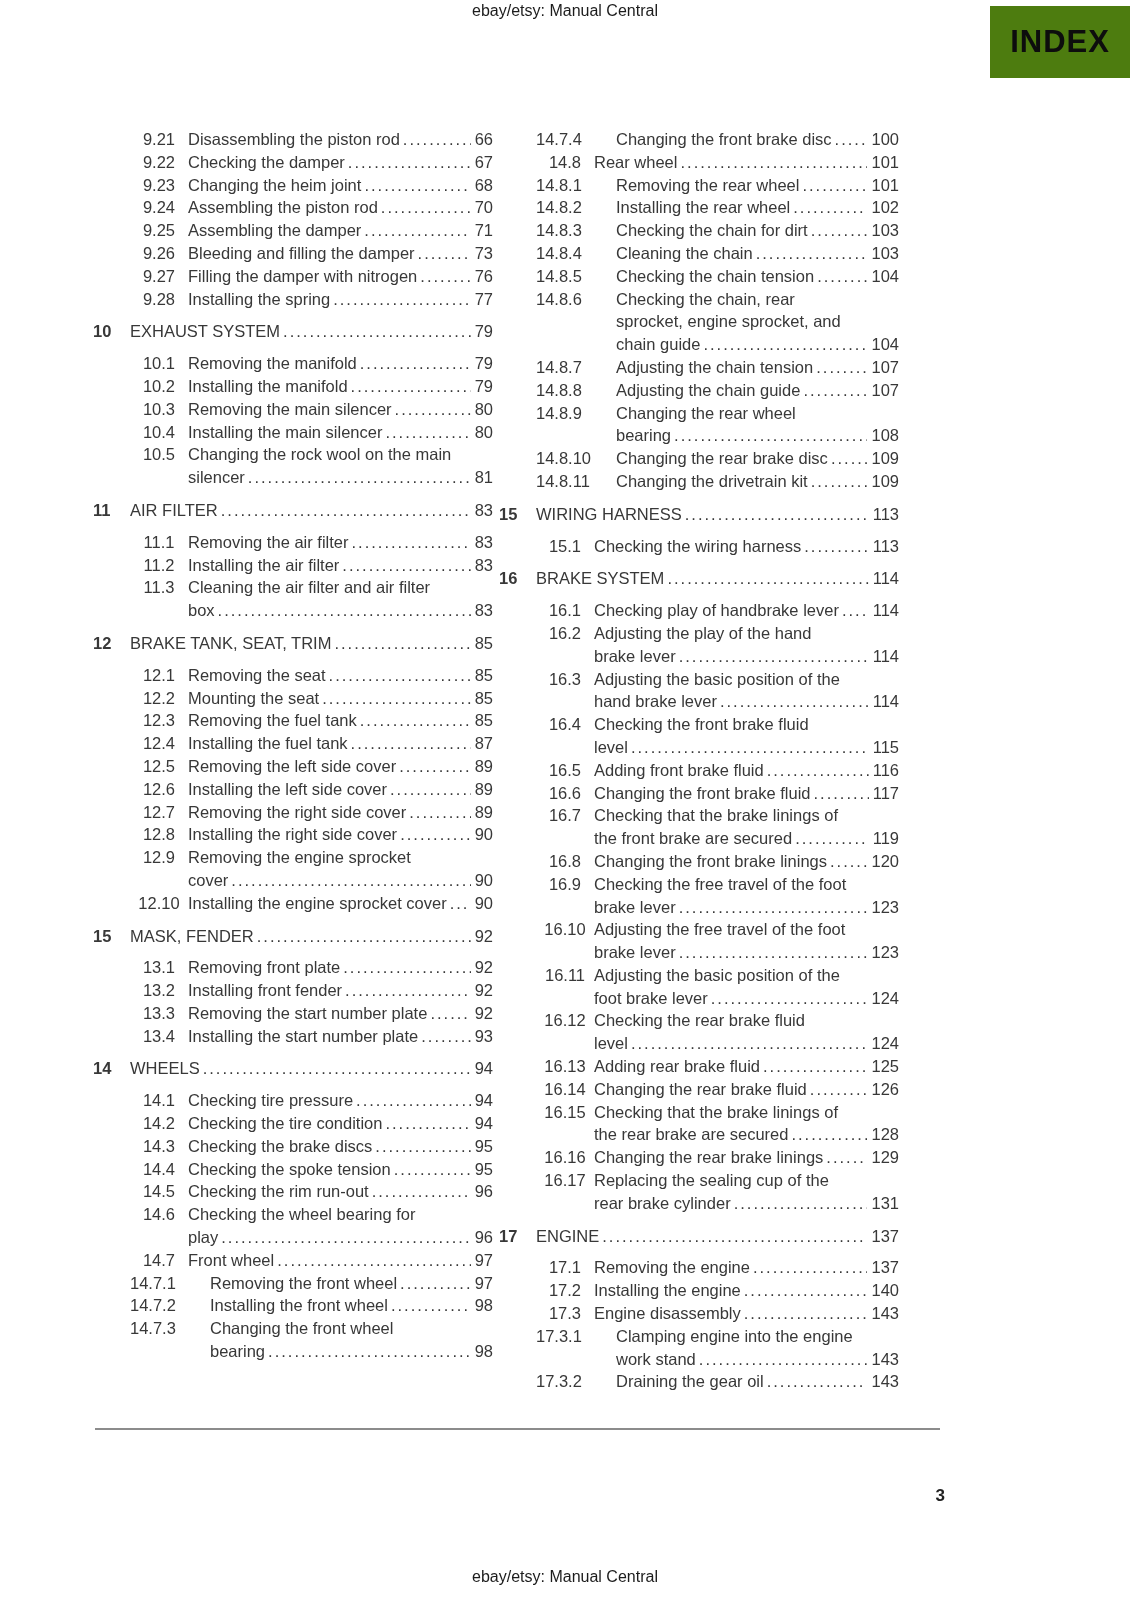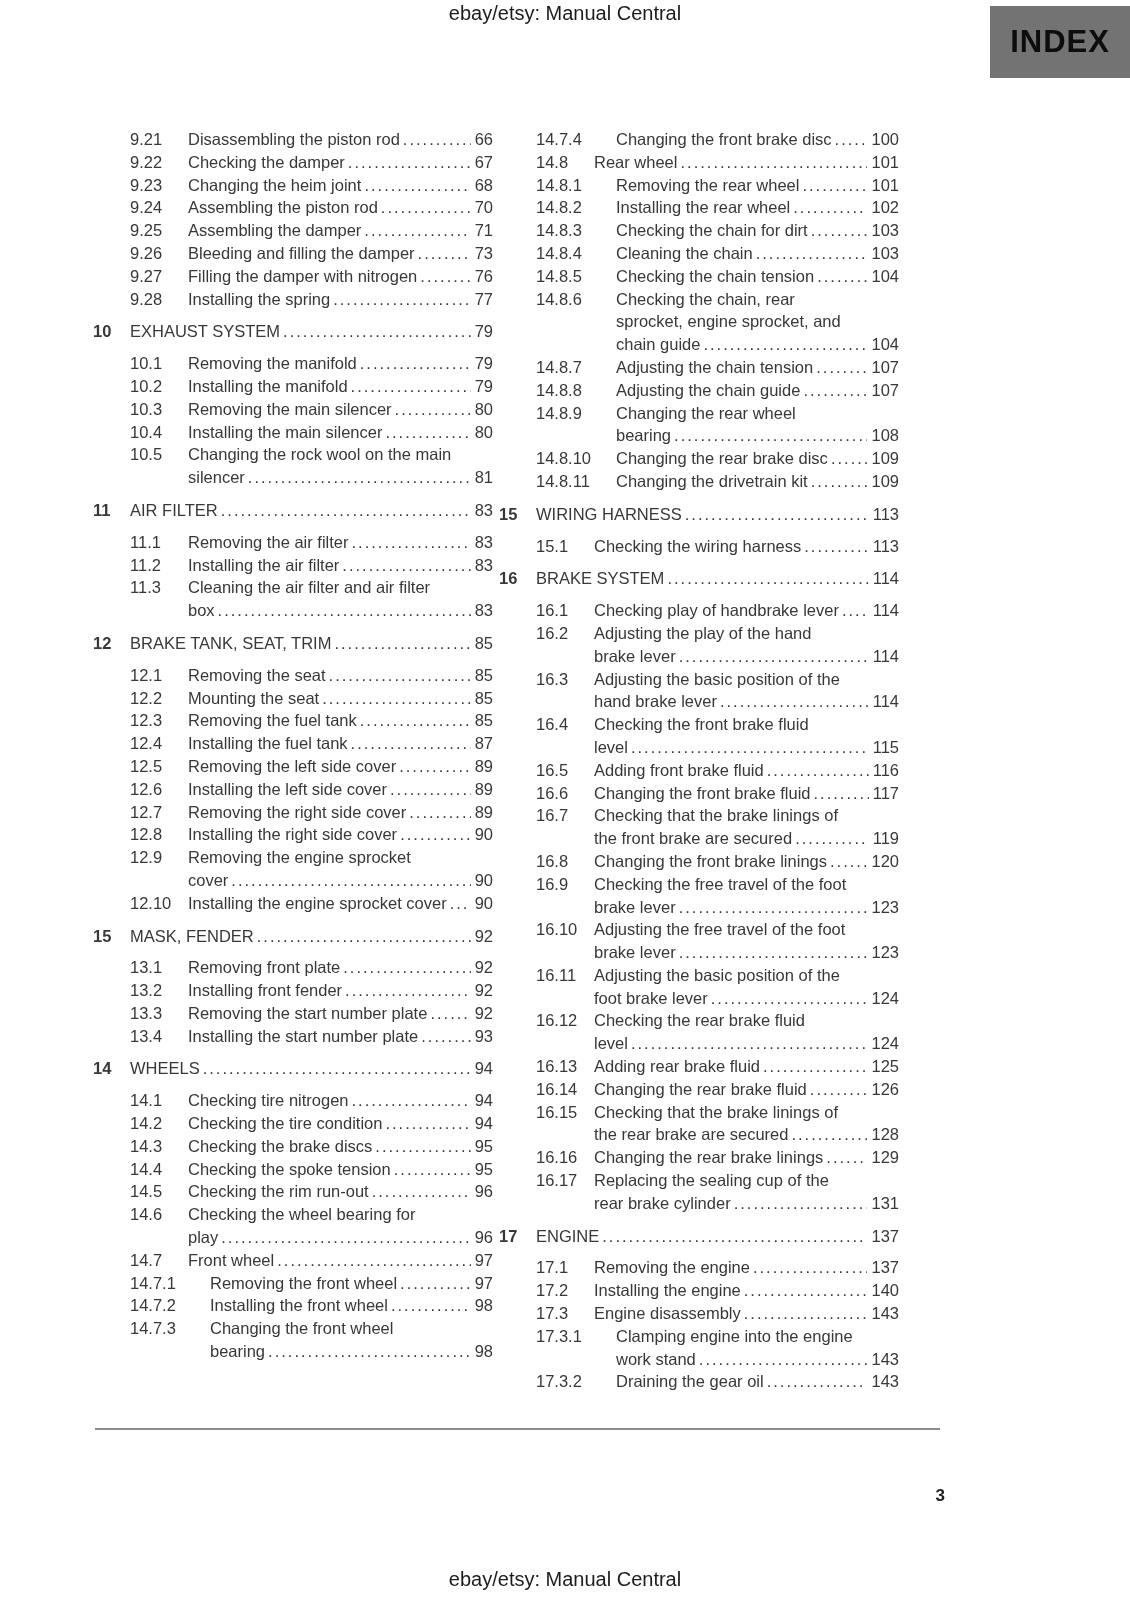--- a/index.html
+++ b/index.html
@@ -6,46 +6,46 @@
   .page-canvas {
     position:relative;
     width:1130px; height:1600px;
     background:#ffffff;
     font-family:"Liberation Sans", sans-serif;
     color:#383838;
     overflow:hidden;
   }
   .watermark {
     position:absolute; left:0; width:100%;
-    text-align:center; font-size:20px; color:#1c1c1c;
+    text-align:center; font-size:16px; color:#1c1c1c;
   }
   .watermark.top { top:2px; }
   .watermark.bottom { top:1568px; }
   .index-tab {
     position:absolute; top:6px; right:0;
     width:140px; height:72px;
-    background:#737373;
+    background:#4d7c0f;
     display:flex; align-items:center; justify-content:center;
     font-size:31px; font-weight:bold; color:#0d0d0d; letter-spacing:1px;
   }
   .toc-col {
     position:absolute; top:128px; width:400px;
     font-size:16.5px; line-height:22.8px;
   }
   .toc-col.left  { left:93px;  }
   .toc-col.right { left:499px; }
 
   .entry { display:flex; align-items:flex-start; }
   .entry .num  { flex:0 0 auto; }
   .entry .body { flex:1 1 auto; min-width:0; }
 
   .entry.l1 { margin-top:10px; margin-bottom:9px; }
   .entry.l1 .num { width:37px;font-weight:bold; }
   .entry.l2 { padding-left:37px; }
-  .entry.l2 .num { width:58px; }
+  .entry.l2 .num { width:58px;text-align:center; }
   .entry.l3 { padding-left:37px; }
   .entry.l3 .num { width:80px; }
 
   .line-plain { white-space:nowrap; }
   .line-last  { display:flex; align-items:baseline; }
   .line-last .t  { flex:0 0 auto; white-space:nowrap; }
   .line-last .dots {
     flex:1 1 auto; min-width:8px; overflow:hidden; white-space:nowrap;
     letter-spacing:2px; margin:0 4px 0 3px;
   }
@@ -422,21 +422,21 @@
             <span class="t">WHEELS</span>
             <span class="dots">........................................................................................................................</span>
             <span class="pg">94</span>
           </div>
         </div>
       </div>
       <div class="entry l2">
         <div class="num">14.1</div>
         <div class="body">
           <div class="line-last">
-            <span class="t">Checking tire nitrogen</span>
+            <span class="t">Checking tire pressure</span>
             <span class="dots">........................................................................................................................</span>
             <span class="pg">94</span>
           </div>
         </div>
       </div>
       <div class="entry l2">
         <div class="num">14.2</div>
         <div class="body">
           <div class="line-last">
             <span class="t">Checking the tire condition</span>

